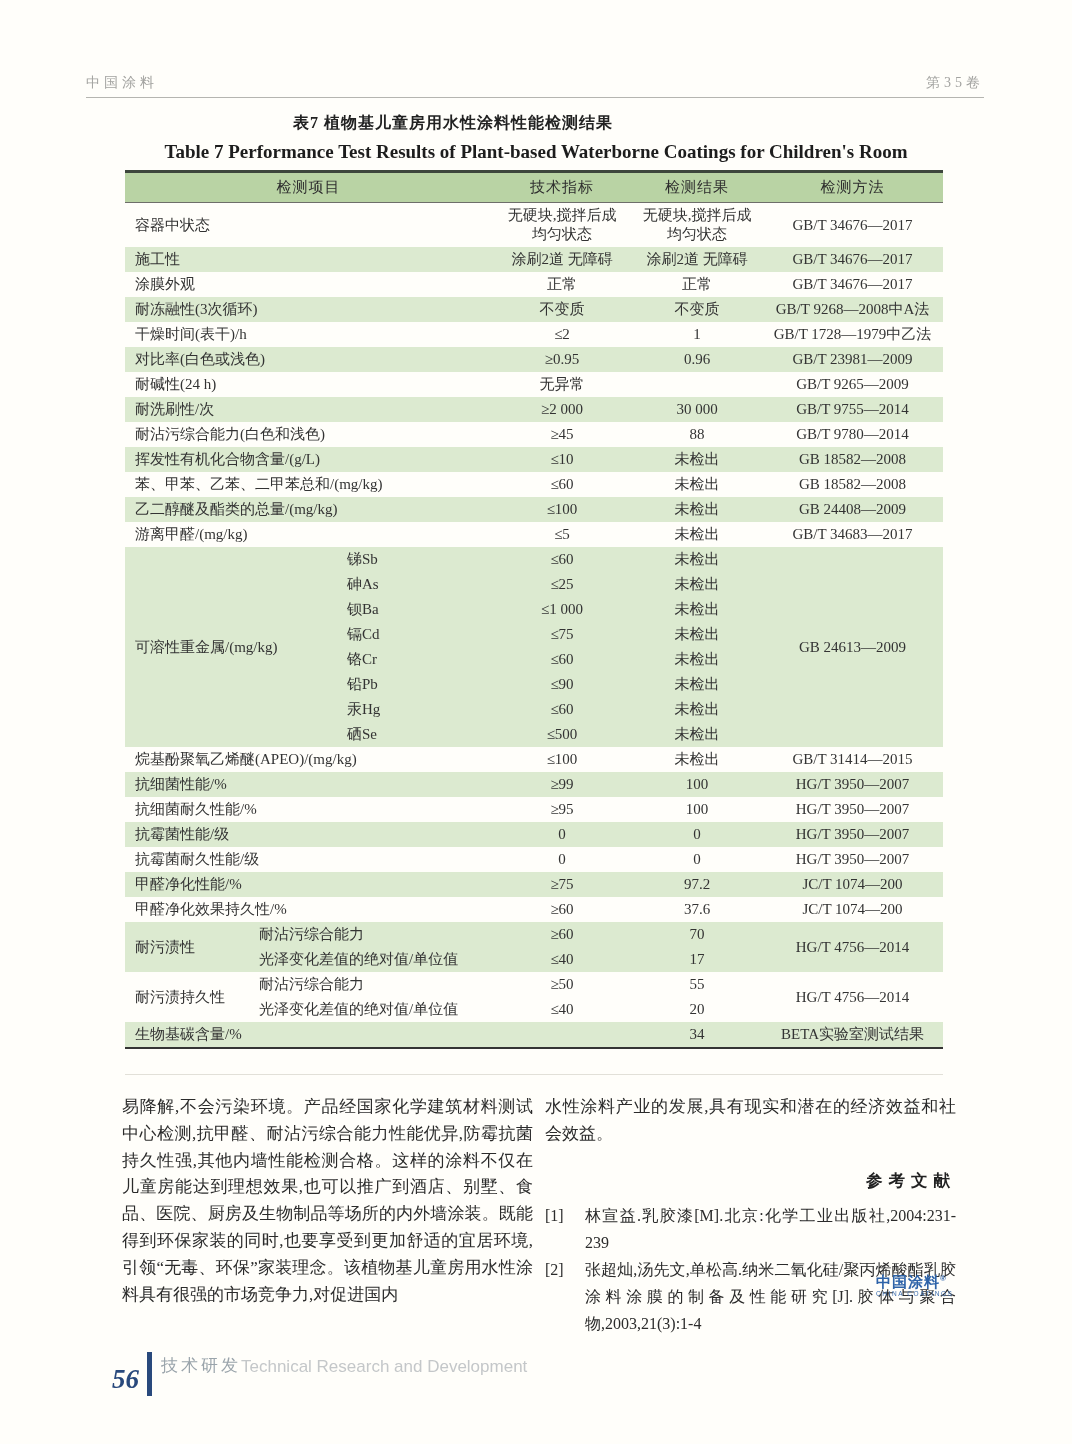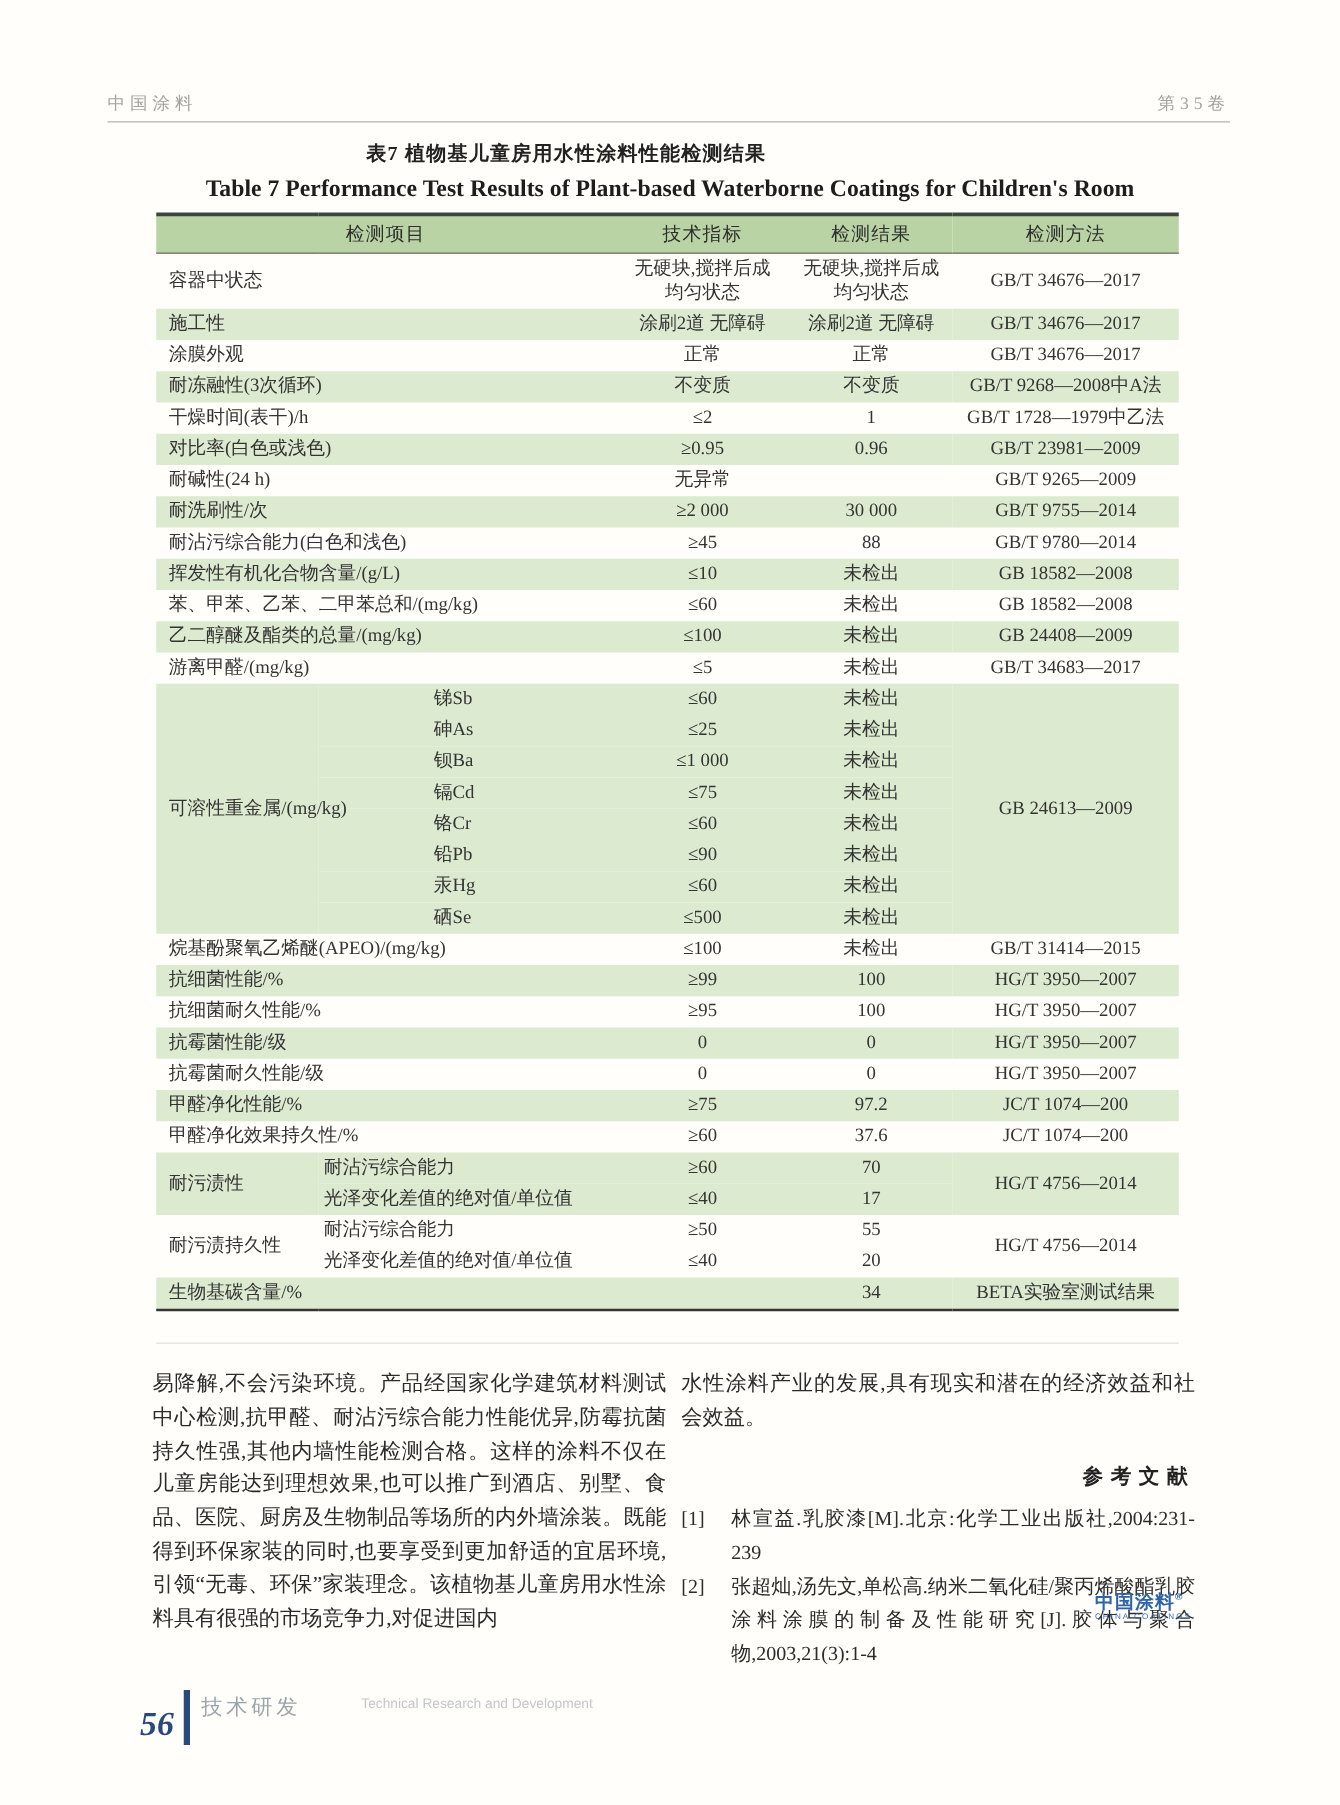--- a/index.html
+++ b/index.html
@@ -85,22 +85,22 @@
   
   .page-footer { position:absolute; top:1352px; left:112px; display:flex; }
   .footer-bar { width:5px; height:44px; background:#29497c; margin:0 9px 0 8px; }
   .footer-num {
     align-self:flex-end; font-size:27px; font-weight:bold; font-style:italic;
     color:#29497c; line-height:1; margin-bottom:3px;
   }
   .footer-text { display:flex; flex-direction:row; justify-content:flex-start; padding-top:2px; }
   .footer-zh { font-size:17px; color:#9aa4ab; letter-spacing:3px;
     font-family:"Liberation Sans","DejaVu Sans",sans-serif; }
-  .footer-en { font-size:11px; color:#c4c7c9; margin-top:3px;
-    font-family:"Liberation Sans","DejaVu Sans",sans-serif;margin-left:48px; }
+  .footer-en { font-size:17px; color:#c4c7c9; margin-top:3px;
+    font-family:"Liberation Sans","DejaVu Sans",sans-serif; }
 </style>
 </head>
 <body>
 
 <div class="running-head">
   <span>中国涂料</span>
   <span>第35卷</span>
 </div>
 <div class="head-rule"></div>
 

